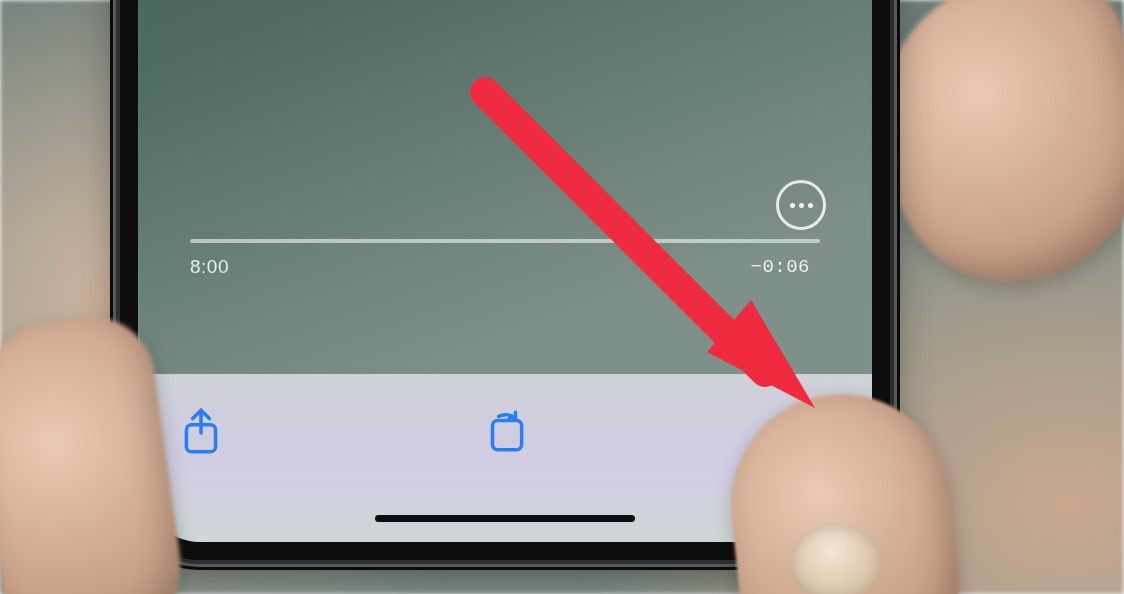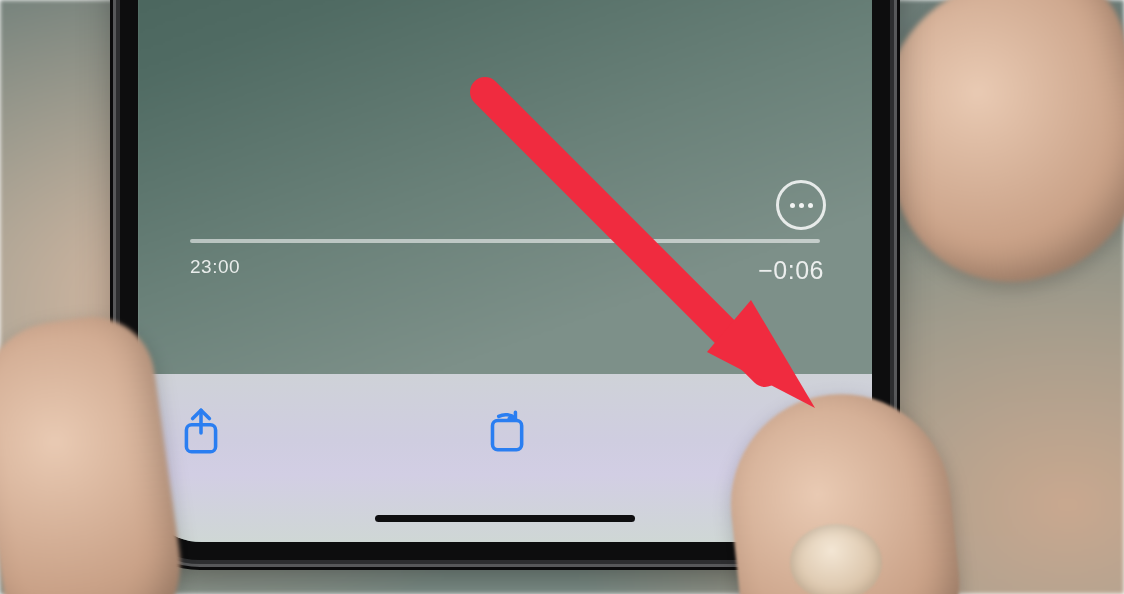--- a/index.html
+++ b/index.html
@@ -19,21 +19,21 @@
              background:linear-gradient(160deg,#3f5a52 0%, #506b63 35%, #6a8179 60%, #7d9089 80%);
              filter:blur(1.2px);}
   
   .moreBtn{position:absolute;right:46px;top:422px;width:44px;height:44px;border:3px solid rgba(255,255,255,.82);
            border-radius:50%;display:flex;align-items:center;justify-content:center;gap:4px;
            filter:blur(.6px);}
   .moreBtn span{width:5px;height:5px;border-radius:50%;background:rgba(255,255,255,.9);}
   
   .scrub{position:absolute;left:52px;right:52px;top:481px;height:4px;border-radius:2px;background:rgba(255,255,255,.55);filter:blur(.5px);}
   .timeL{position:absolute;left:52px;top:498px;color:rgba(255,255,255,.85);font-size:19px;letter-spacing:.5px;filter:blur(.5px);}
-  .timeR{position:absolute;right:48px;top:498px;color:rgba(255,255,255,.85);font-size:25px;letter-spacing:.5px;filter:blur(.5px);}
+  .timeR{position:absolute;right:62px;top:498px;color:rgba(255,255,255,.85);font-size:19px;letter-spacing:.5px;filter:blur(.5px);font-family:Liberation Mono, monospace;}
   
   .bottomBar{position:absolute;left:0;right:0;bottom:0;height:168px;
              background:linear-gradient(180deg,#cfd2d8 0%, #cfcde0 40%, #d2cee4 60%, #cfd7d5 100%);}
   .iconBtn{position:absolute;bottom:86px;width:50px;height:50px;}
   .iconBtn svg{width:100%;height:100%;stroke:#2a7ef1;fill:none;stroke-width:3.4;stroke-linecap:round;stroke-linejoin:round;filter:blur(.4px);}
   .share{left:38px;}
   .rotate{left:50%;transform:translateX(-50%);}
   .pip{right:42px;}
   .pip svg{stroke:#1f6fe9;}
   .homebar{position:absolute;left:50%;transform:translateX(-50%);bottom:20px;width:260px;height:7px;border-radius:4px;background:#0e0e10;}
@@ -66,21 +66,21 @@
     <div class="screen">
       <div class="videoArea"></div>
 
       <div class="moreBtn">
         <span></span>
         <span></span>
         <span></span>
       </div>
 
       <div class="scrub"></div>
-      <div class="timeL">23:00</div>
+      <div class="timeL">8:00</div>
       <div class="timeR">−0:06</div>
 
       <div class="bottomBar">
 
         <div class="iconBtn share">
           <svg viewBox="0 0 48 48">
             <path d="M24 4 L24 26"></path>
             <path d="M16 12 L24 4 L32 12"></path>
             <rect x="10" y="18" width="28" height="26" rx="5"></rect>
           </svg>

